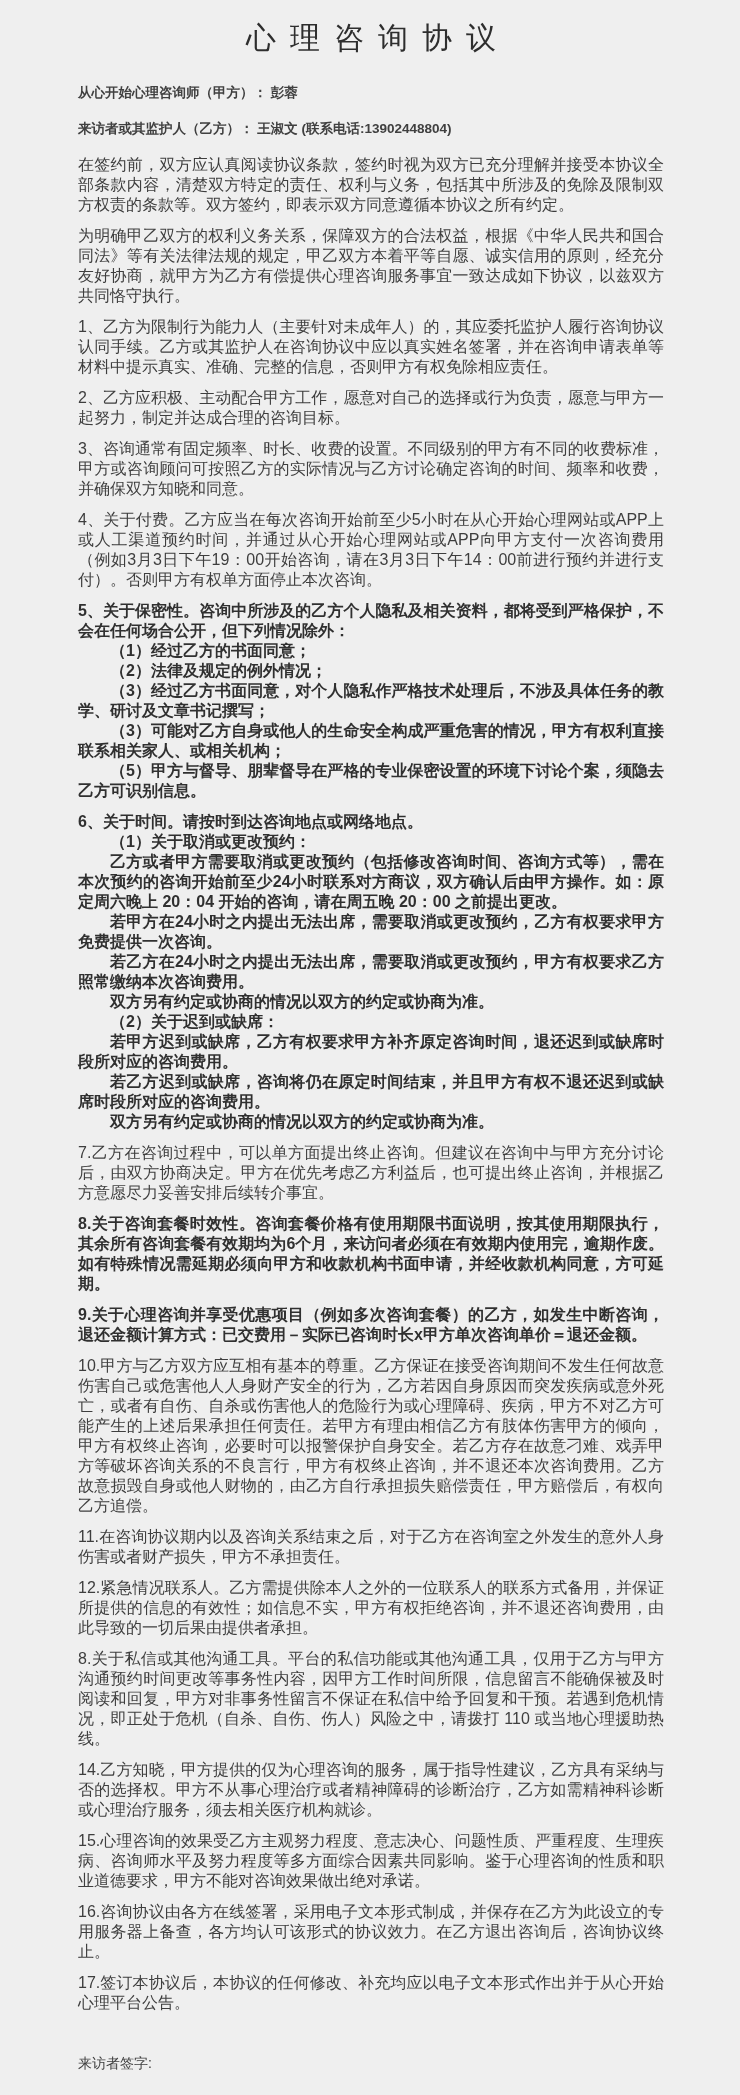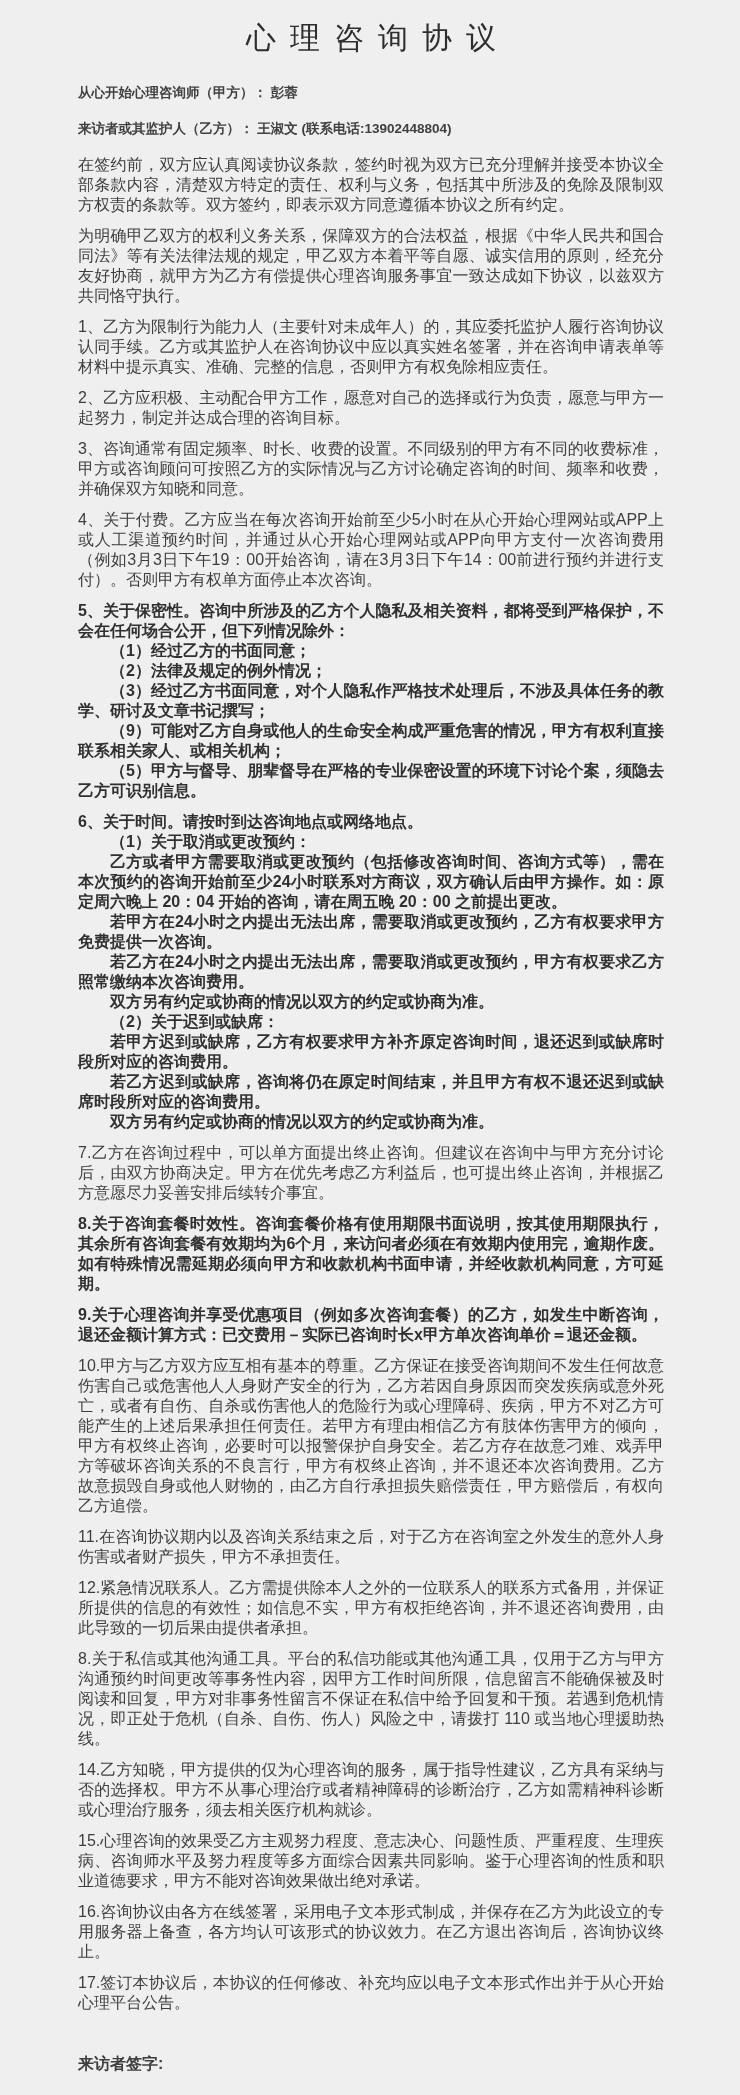--- a/index.html
+++ b/index.html
@@ -19,21 +19,21 @@
     line-height:20px;margin:0 0 16px 0;
   }
   .para{
     font-size:16px;line-height:20px;color:#3e3e3e;
     margin:11px 0 0 0;text-align:justify;
   }
   .para.bold{font-weight:bold;color:#303030;}
   .para.indent{text-indent:2em;}
   .para.tight{margin-top:0;}
   .sign-label{
-    font-size:16px;color:#3e3e3e;margin:38px 0 0 0;line-height:25px;font-weight:bold;
+    font-size:14px;color:#3e3e3e;margin:38px 0 0 0;line-height:25px;
   }
   .sig-wrap{margin:26px 0 0 82px;width:180px;height:158px;}
   .sig-wrap svg{display:block;}
   .sig-stroke{fill:none;stroke:#2b2b2b;stroke-width:2;stroke-linecap:round;stroke-linejoin:round;}
 </style>
 </head>
 <body>
 
 <div class="doc">
 
@@ -46,21 +46,21 @@
       <p class="para">在签约前，双方应认真阅读协议条款，签约时视为双方已充分理解并接受本协议全部条款内容，清楚双方特定的责任、权利与义务，包括其中所涉及的免除及限制双方权责的条款等。双方签约，即表示双方同意遵循本协议之所有约定。</p>
       <p class="para">为明确甲乙双方的权利义务关系，保障双方的合法权益，根据《中华人民共和国合同法》等有关法律法规的规定，甲乙双方本着平等自愿、诚实信用的原则，经充分友好协商，就甲方为乙方有偿提供心理咨询服务事宜一致达成如下协议，以兹双方共同恪守执行。</p>
       <p class="para">1、乙方为限制行为能力人（主要针对未成年人）的，其应委托监护人履行咨询协议认同手续。乙方或其监护人在咨询协议中应以真实姓名签署，并在咨询申请表单等材料中提示真实、准确、完整的信息，否则甲方有权免除相应责任。</p>
       <p class="para">2、乙方应积极、主动配合甲方工作，愿意对自己的选择或行为负责，愿意与甲方一起努力，制定并达成合理的咨询目标。</p>
       <p class="para">3、咨询通常有固定频率、时长、收费的设置。不同级别的甲方有不同的收费标准，甲方或咨询顾问可按照乙方的实际情况与乙方讨论确定咨询的时间、频率和收费，并确保双方知晓和同意。</p>
       <p class="para">4、关于付费。乙方应当在每次咨询开始前至少5小时在从心开始心理网站或APP上或人工渠道预约时间，并通过从心开始心理网站或APP向甲方支付一次咨询费用（例如3月3日下午19：00开始咨询，请在3月3日下午14：00前进行预约并进行支付）。否则甲方有权单方面停止本次咨询。</p>
       <p class="para bold">5、关于保密性。咨询中所涉及的乙方个人隐私及相关资料，都将受到严格保护，不会在任何场合公开，但下列情况除外：</p>
       <p class="para bold indent tight">（1）经过乙方的书面同意；</p>
       <p class="para bold indent tight">（2）法律及规定的例外情况；</p>
       <p class="para bold indent tight">（3）经过乙方书面同意，对个人隐私作严格技术处理后，不涉及具体任务的教学、研讨及文章书记撰写；</p>
-      <p class="para bold indent tight">（9）可能对乙方自身或他人的生命安全构成严重危害的情况，甲方有权利直接联系相关家人、或相关机构；</p>
+      <p class="para bold indent tight">（3）可能对乙方自身或他人的生命安全构成严重危害的情况，甲方有权利直接联系相关家人、或相关机构；</p>
       <p class="para bold indent tight">（5）甲方与督导、朋辈督导在严格的专业保密设置的环境下讨论个案，须隐去乙方可识别信息。</p>
       <p class="para bold">6、关于时间。请按时到达咨询地点或网络地点。</p>
       <p class="para bold indent tight">（1）关于取消或更改预约：</p>
       <p class="para bold indent tight">乙方或者甲方需要取消或更改预约（包括修改咨询时间、咨询方式等），需在本次预约的咨询开始前至少24小时联系对方商议，双方确认后由甲方操作。如：原定周六晚上 20：04 开始的咨询，请在周五晚 20：00 之前提出更改。</p>
       <p class="para bold indent tight">若甲方在24小时之内提出无法出席，需要取消或更改预约，乙方有权要求甲方免费提供一次咨询。</p>
       <p class="para bold indent tight">若乙方在24小时之内提出无法出席，需要取消或更改预约，甲方有权要求乙方照常缴纳本次咨询费用。</p>
       <p class="para bold indent tight">双方另有约定或协商的情况以双方的约定或协商为准。</p>
       <p class="para bold indent tight">（2）关于迟到或缺席：</p>
       <p class="para bold indent tight">若甲方迟到或缺席，乙方有权要求甲方补齐原定咨询时间，退还迟到或缺席时段所对应的咨询费用。</p>
       <p class="para bold indent tight">若乙方迟到或缺席，咨询将仍在原定时间结束，并且甲方有权不退还迟到或缺席时段所对应的咨询费用。</p>

